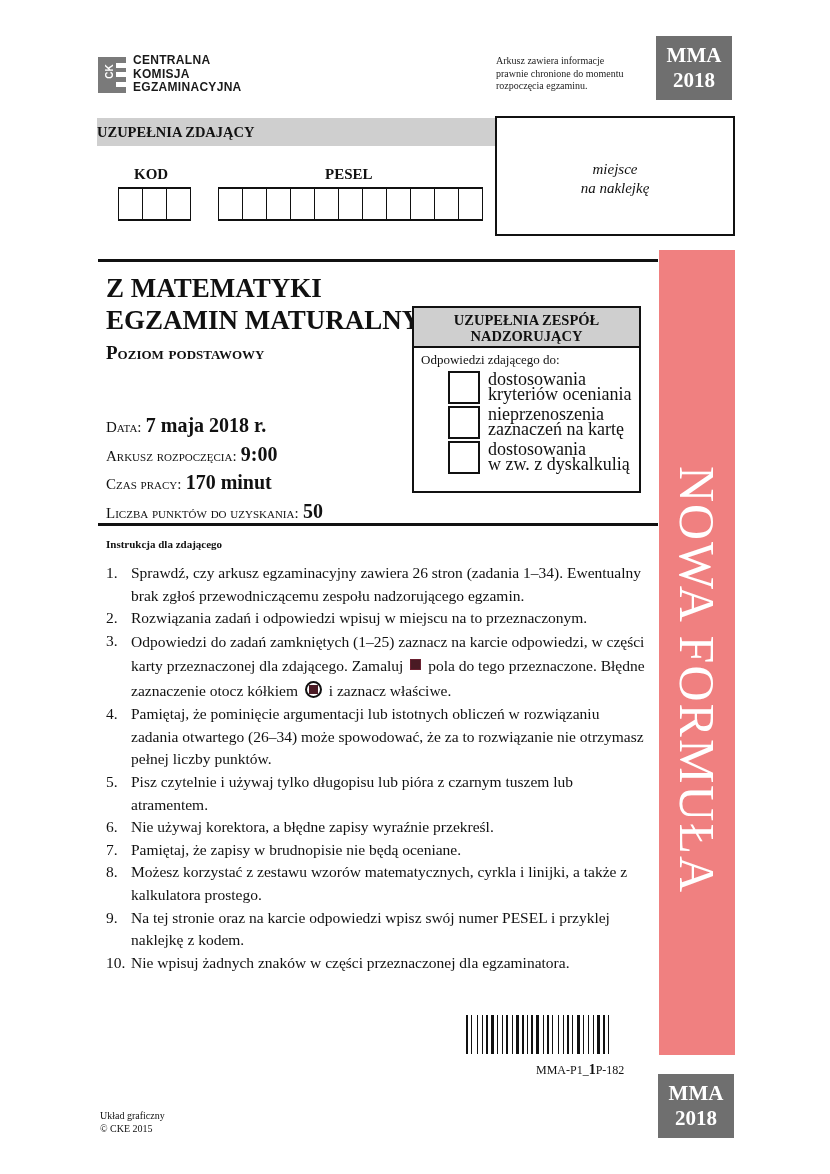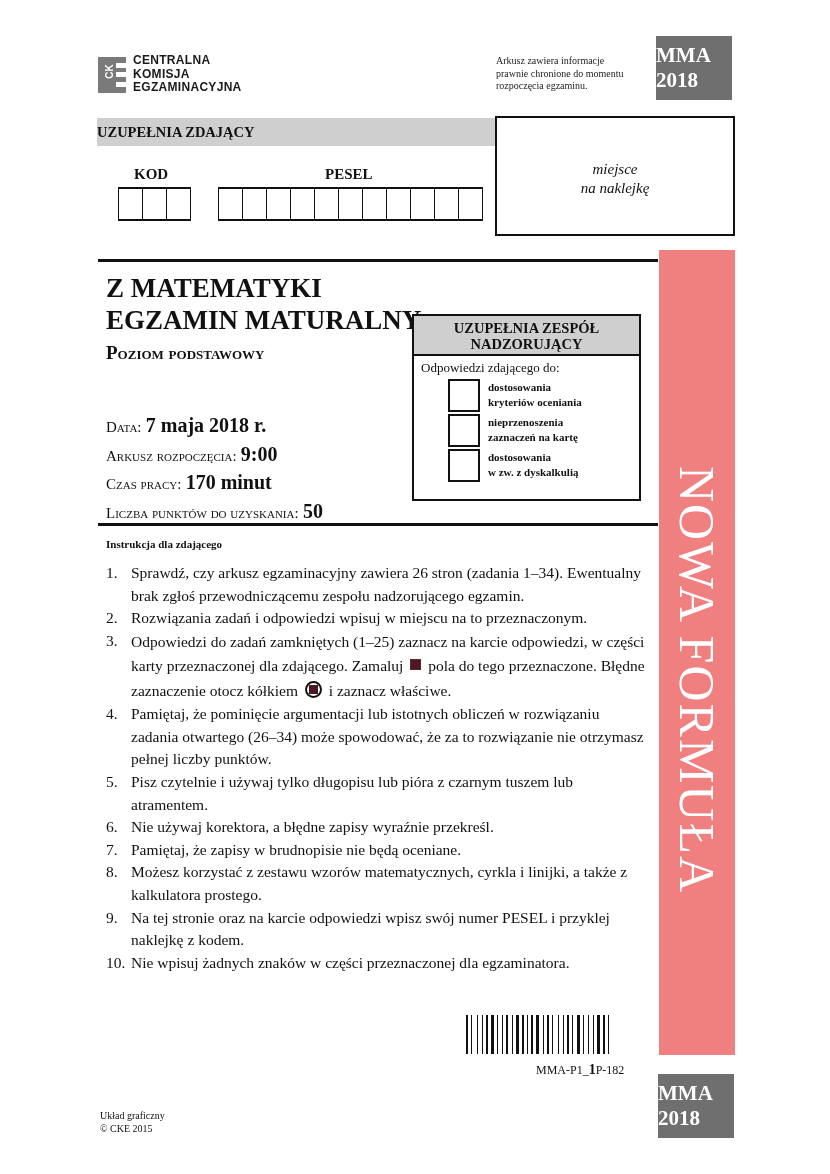--- a/index.html
+++ b/index.html
@@ -8,21 +8,21 @@
   .abs { position: absolute; }
 
   
   .logo-mark { left: 98px; top: 57px; width: 28px; height: 36px; background: #7a7a7a; }
   .logo-mark .ck { position: absolute; left: 2px; top: 9px; color: #fff; font-family: "Liberation Sans", sans-serif; font-weight: bold; font-size: 10px; transform: rotate(-90deg); transform-origin: center; width: 18px; text-align: center; }
   .logo-mark .bar { position: absolute; right: 0; width: 10px; height: 5px; background: #fff; }
   .logo-text { left: 133px; top: 54px; font-family: "Liberation Sans", "DejaVu Sans", sans-serif; font-weight: bold; font-size: 12px; line-height: 13.5px; color: #1a1a1a; letter-spacing: 0.3px; }
 
   .protected-note { left: 496px; top: 55px; font-size: 10px; line-height: 12.5px; color: #222; }
 
-  .code-badge { width: 76px; height: 64px; background: #6f6f6f; color: #fff; font-weight: bold; font-size: 21px; line-height: 25px; padding-top: 7px; }
+  .code-badge { width: 76px; height: 64px; background: #6f6f6f; color: #fff; font-weight: bold; font-size: 21px; line-height: 25px; text-align: center; padding-top: 7px; }
   .code-badge-top { left: 656px; top: 36px; }
   .code-badge-bottom { left: 658px; top: 1074px; height: 64px; }
 
   
   .cand-header { left: 97px; top: 118px; width: 398px; height: 28px; background: #cfcfcf; text-align: left; font-weight: bold; font-size: 14.5px; line-height: 28px; }
   .field-label { font-weight: bold; font-size: 15px; }
   .boxes { display: flex; border-top: 2px solid #111; border-bottom: 2px solid #111; border-left: 1px solid #111; height: 34px; }
   .boxes .cell { width: 24px; height: 100%; border-right: 1px solid #111; }
   .sticker-box { left: 495px; top: 116px; width: 240px; height: 120px; border: 2px solid #111; text-align: center; font-style: italic; font-size: 15px; line-height: 19px; padding-top: 42px; }
 
@@ -38,26 +38,26 @@
   
   .title { left: 106px; top: 272px; font-weight: bold; font-size: 27px; line-height: 32px; }
   .subtitle { left: 106px; top: 342px; font-weight: bold; font-size: 19px; font-variant: small-caps; }
 
   
   .info { left: 106px; top: 412px; font-size: 17px; line-height: 26.5px; }
   .info .lbl { font-variant: small-caps; font-size: 15px; }
   .info .val { font-weight: bold; font-size: 20px; }
 
   
-  .sup-box { left: 412px; top: 306px; width: 229px; height: 187px; border: 2px solid #111; margin-top: 8px; }
+  .sup-box { left: 412px; top: 306px; width: 229px; height: 187px; border: 2px solid #111; }
   .sup-head { background: #cfcfcf; border-bottom: 2px solid #111; text-align: center; font-weight: bold; font-size: 14.5px; line-height: 16px; padding: 4px 0 3px; height: 40px; }
   .sup-body { padding: 4px 0 0 7px; font-size: 13px; }
   .sup-item { display: flex; align-items: flex-start; margin-left: 27px; margin-top: 3px; }
   .sup-check { width: 32px; height: 33px; border: 2px solid #111; flex-shrink: 0; }
-  .sup-item-label { margin-left: 8px; font-size: 11px; line-height: 15px; margin-top: 1px; font-weight: bold; }
+  .sup-item-label { margin-left: 8px; font-size: 18px; line-height: 15px; margin-top: 1px; }
 
   
   .instr-title { left: 106px; top: 538px; font-weight: bold; font-size: 11px; }
   .instr-list { left: 106px; top: 562px; width: 540px; font-size: 15.5px; line-height: 22.6px; list-style: none; }
   .instr-list li { display: flex; }
   .instr-list .num { width: 25px; flex-shrink: 0; }
   .instr-list .txt { flex: 1; }
   .fill-sq { display: inline-block; width: 11px; height: 11px; background: #4a1a24; border: 1px solid #6a2030; vertical-align: 1px; margin: 0 3px; }
   .circ { display: inline-block; width: 17px; height: 17px; border-radius: 50%; border: 2px solid #111; background: #fff; vertical-align: -2px; position: relative; margin: 0 3px; }
   .circ::after { content: ""; position: absolute; left: 2px; top: 2px; width: 9px; height: 9px; background: #4a1a24; }

